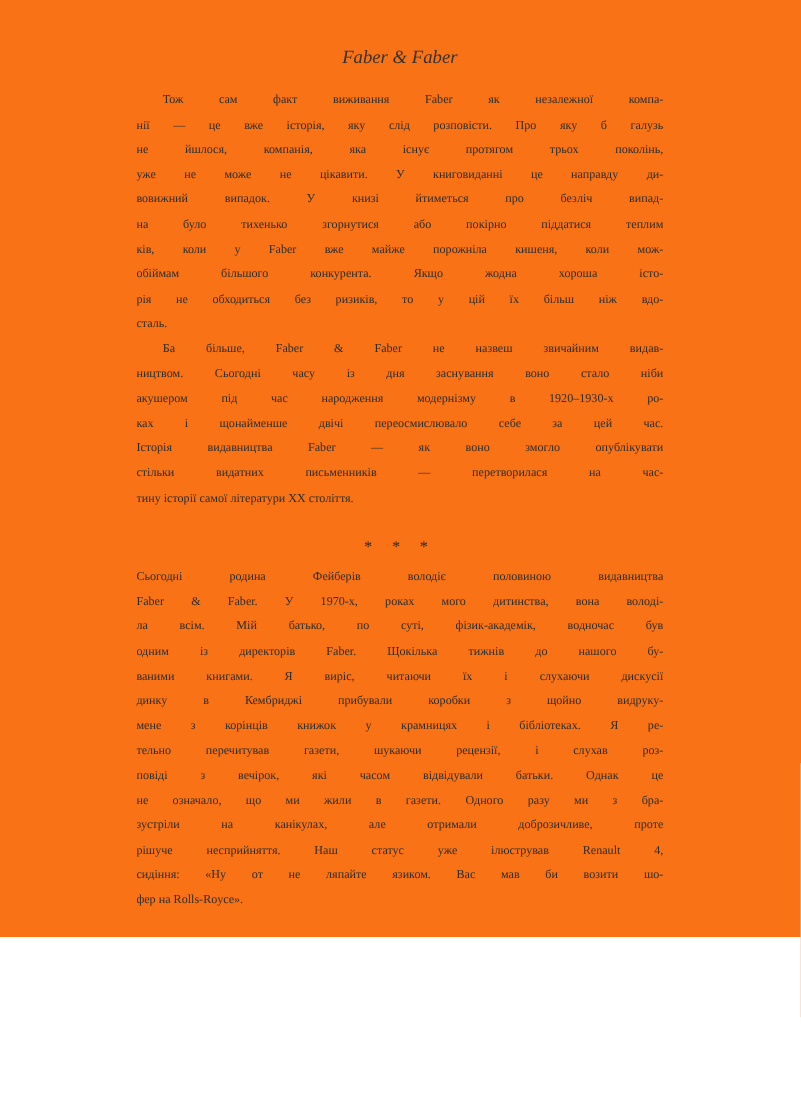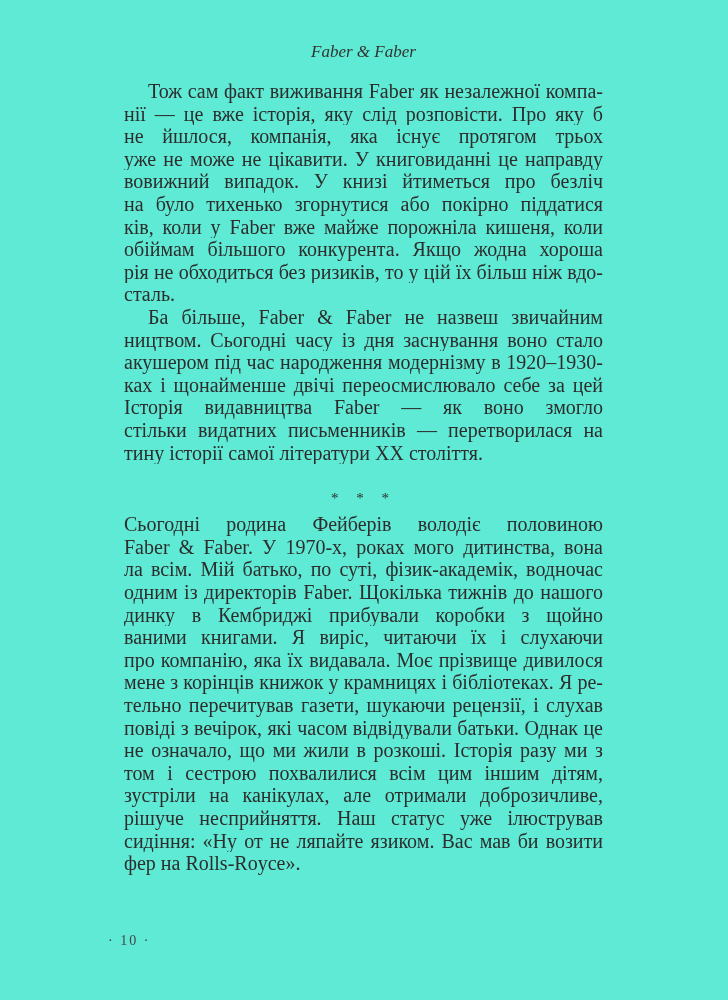--- a/index.html
+++ b/index.html
@@ -3,22 +3,22 @@
 <meta charset="utf-8">
 <style>
   html, body {
     margin: 0;
     padding: 0;
     background: #ffffff;
   }
   .page {
     position: relative;
     width: 728px;
-    height: 1000px;
-    background: #5eead4;
+    height: 852px;
+    background: #f97316;
     font-family: "Liberation Serif", "DejaVu Serif", serif;
     color: #2d2d2d;
     overflow: hidden;
   }
   .running-header {
     position: absolute;
     top: 42px;
     left: 124px;
     width: 479px;
     text-align: center;
@@ -27,21 +27,21 @@
     line-height: 20px;
     color: #333333;
   }
   .text-block {
     position: absolute;
     top: 80px;
     left: 124px;
     width: 479px;
   }
   .line {
-    font-size: 20px;
+    font-size: 11px;
     line-height: 22.6px;
     height: 22.6px;
     overflow: hidden;
     text-align: justify;
     text-align-last: justify;
     white-space: normal;
   }
   .line.indent {
     text-indent: 24px;
   }
@@ -92,28 +92,26 @@
       <div class="line">акушером під час народження модернізму в 1920–1930-х ро-</div>
       <div class="line">ках і щонайменше двічі переосмислювало себе за цей час.</div>
       <div class="line">Історія видавництва Faber — як воно змогло опублікувати</div>
       <div class="line">стільки видатних письменників — перетворилася на час-</div>
       <div class="line para-end">тину історії самої літератури XX століття.</div>
       <div class="separator">* * *</div>
       <div class="line">Сьогодні родина Фейберів володіє половиною видавництва</div>
       <div class="line">Faber &amp; Faber. У 1970-х, роках мого дитинства, вона володі-</div>
       <div class="line">ла всім. Мій батько, по суті, фізик-академік, водночас був</div>
       <div class="line">одним із директорів Faber. Щокілька тижнів до нашого бу-</div>
+      <div class="line">ваними книгами. Я виріс, читаючи їх і слухаючи дискусії</div>
       <div class="line">динку в Кембриджі прибували коробки з щойно видруку-</div>
-      <div class="line">ваними книгами. Я виріс, читаючи їх і слухаючи дискусії</div>
-      <div class="line">про компанію, яка їх видавала. Моє прізвище дивилося на</div>
       <div class="line">мене з корінців книжок у крамницях і бібліотеках. Я ре-</div>
       <div class="line">тельно перечитував газети, шукаючи рецензії, і слухав роз-</div>
       <div class="line">повіді з вечірок, які часом відвідували батьки. Однак це</div>
-      <div class="line">не означало, що ми жили в розкоші. Історія разу ми з бра-</div>
-      <div class="line">том і сестрою похвалилися всім цим іншим дітям, котрих</div>
+      <div class="line">не означало, що ми жили в газети. Одного разу ми з бра-</div>
       <div class="line">зустріли на канікулах, але отримали доброзичливе, проте</div>
       <div class="line">рішуче несприйняття. Наш статус уже ілюстрував Renault 4,</div>
       <div class="line">сидіння: «Ну от не ляпайте язиком. Вас мав би возити шо-</div>
       <div class="line para-end">фер на Rolls-Royce».</div>
     </div>
 
   <div class="page-number">· 10 ·</div>
 </div>
 
 </body></html>

